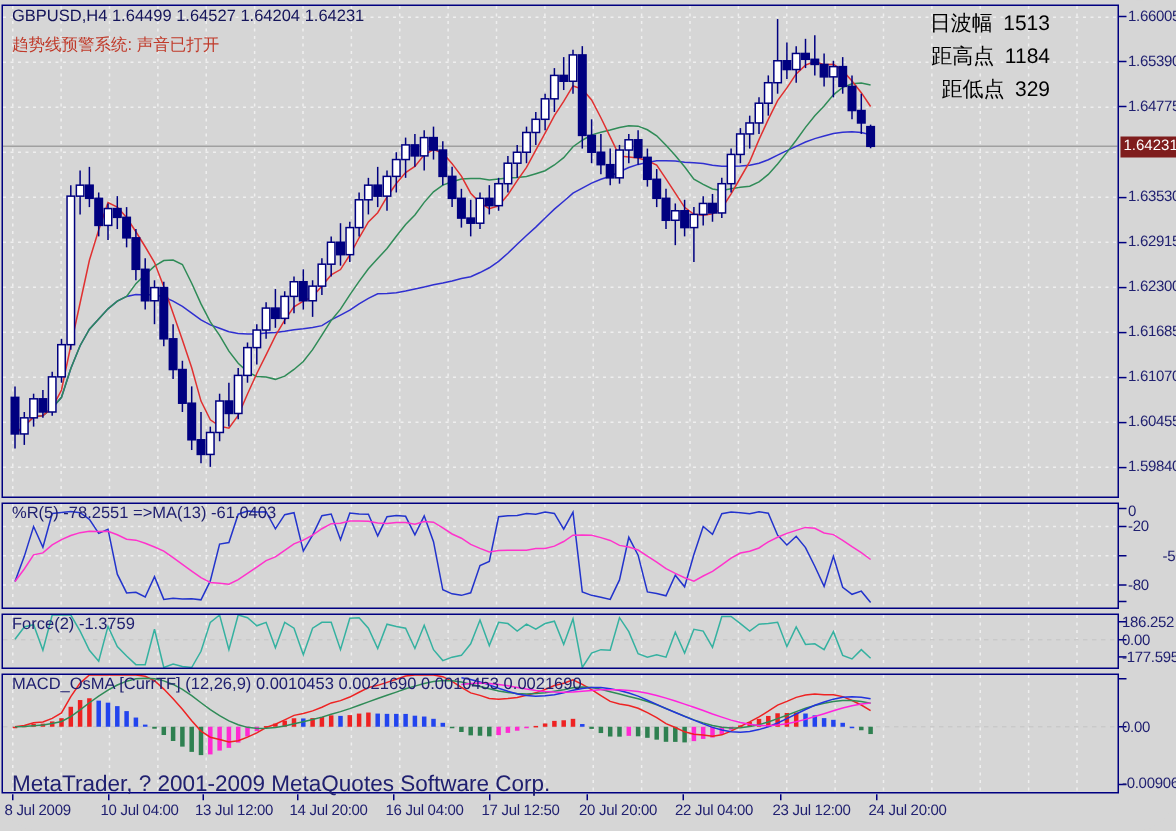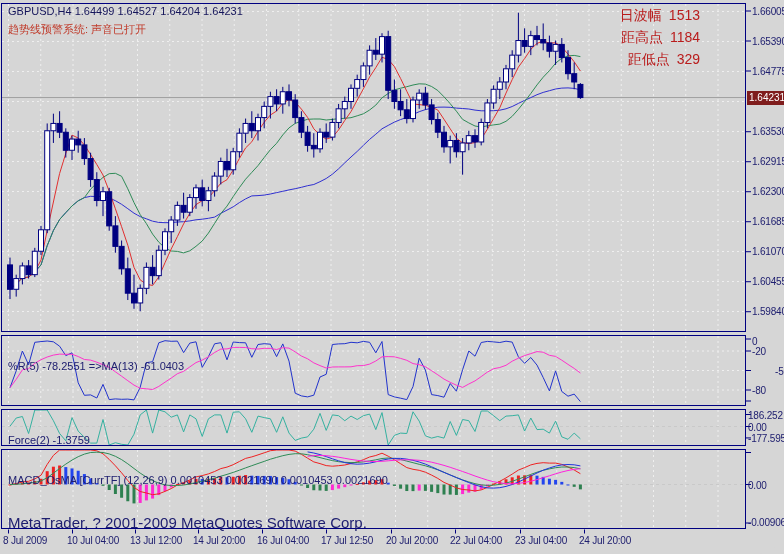--- a/index.html
+++ b/index.html
@@ -4,23 +4,23 @@
 <style>
   html,body{margin:0;padding:0;}
   body{width:784px;height:554px;overflow:hidden;background:#d6d6d6;
        font-family:"Liberation Sans",sans-serif;}
   .win{position:relative;width:784px;height:554px;background:#d6d6d6;border-radius:27px;}
   svg{position:absolute;left:0;top:0;z-index:1;}
   .strip{position:absolute;z-index:2;}
   .quote{position:absolute;left:8px;top:5px;font-size:11px;color:#14145a;z-index:3;white-space:nowrap;}
   .alert{position:absolute;left:8px;top:22px;font-size:11px;color:#c03a2a;z-index:3;white-space:nowrap;}
   .stats{position:absolute;top:4px;right:84px;width:240px;text-align:right;
-         font-size:14px;color:#b91c1c;line-height:22px;z-index:3;}
+         font-size:14px;color:#000000;line-height:22px;z-index:3;}
   .stats .sv{margin-left:7px;}
-  .plbl{position:absolute;left:8px;font-size:11px;color:#202070;z-index:3;white-space:nowrap;margin-top:24px;}
+  .plbl{position:absolute;left:8px;font-size:11px;color:#202070;z-index:3;white-space:nowrap;}
   .footer{position:absolute;left:8px;top:514px;font-size:15px;color:#202070;z-index:3;white-space:nowrap;}
   .pricebox{position:absolute;left:747px;top:91px;width:36px;height:14px;background:#7f1d1d;
             color:#ffffff;font-size:10px;line-height:14px;padding-left:2px;z-index:4;}
   .axlbl{position:absolute;font-size:10px;color:#202070;letter-spacing:-0.2px;
          white-space:nowrap;z-index:3;}
 </style>
 </head>
 <body>
 
 <div class="win">
@@ -502,15 +502,15 @@
     <div class="axlbl" style="left: 748px; top: 479.5px;">0.00</div>
     <div class="axlbl" style="left: 748px; top: 517px;">-0.00906</div>
     <div class="axlbl" style="left: 3px; top: 535px;">8 Jul 2009</div>
     <div class="axlbl" style="left: 67px; top: 535px;">10 Jul 04:00</div>
     <div class="axlbl" style="left: 130px; top: 535px;">13 Jul 12:00</div>
     <div class="axlbl" style="left: 193px; top: 535px;">14 Jul 20:00</div>
     <div class="axlbl" style="left: 257px; top: 535px;">16 Jul 04:00</div>
     <div class="axlbl" style="left: 321px; top: 535px;">17 Jul 12:50</div>
     <div class="axlbl" style="left: 386px; top: 535px;">20 Jul 20:00</div>
     <div class="axlbl" style="left: 450px; top: 535px;">22 Jul 04:00</div>
-    <div class="axlbl" style="left: 515px; top: 535px;">23 Jul 04:00</div>
+    <div class="axlbl" style="left: 515px; top: 535px;">23 Jul 12:00</div>
     <div class="axlbl" style="left: 579px; top: 535px;">24 Jul 20:00</div>
   </div>
 
 </body></html>

